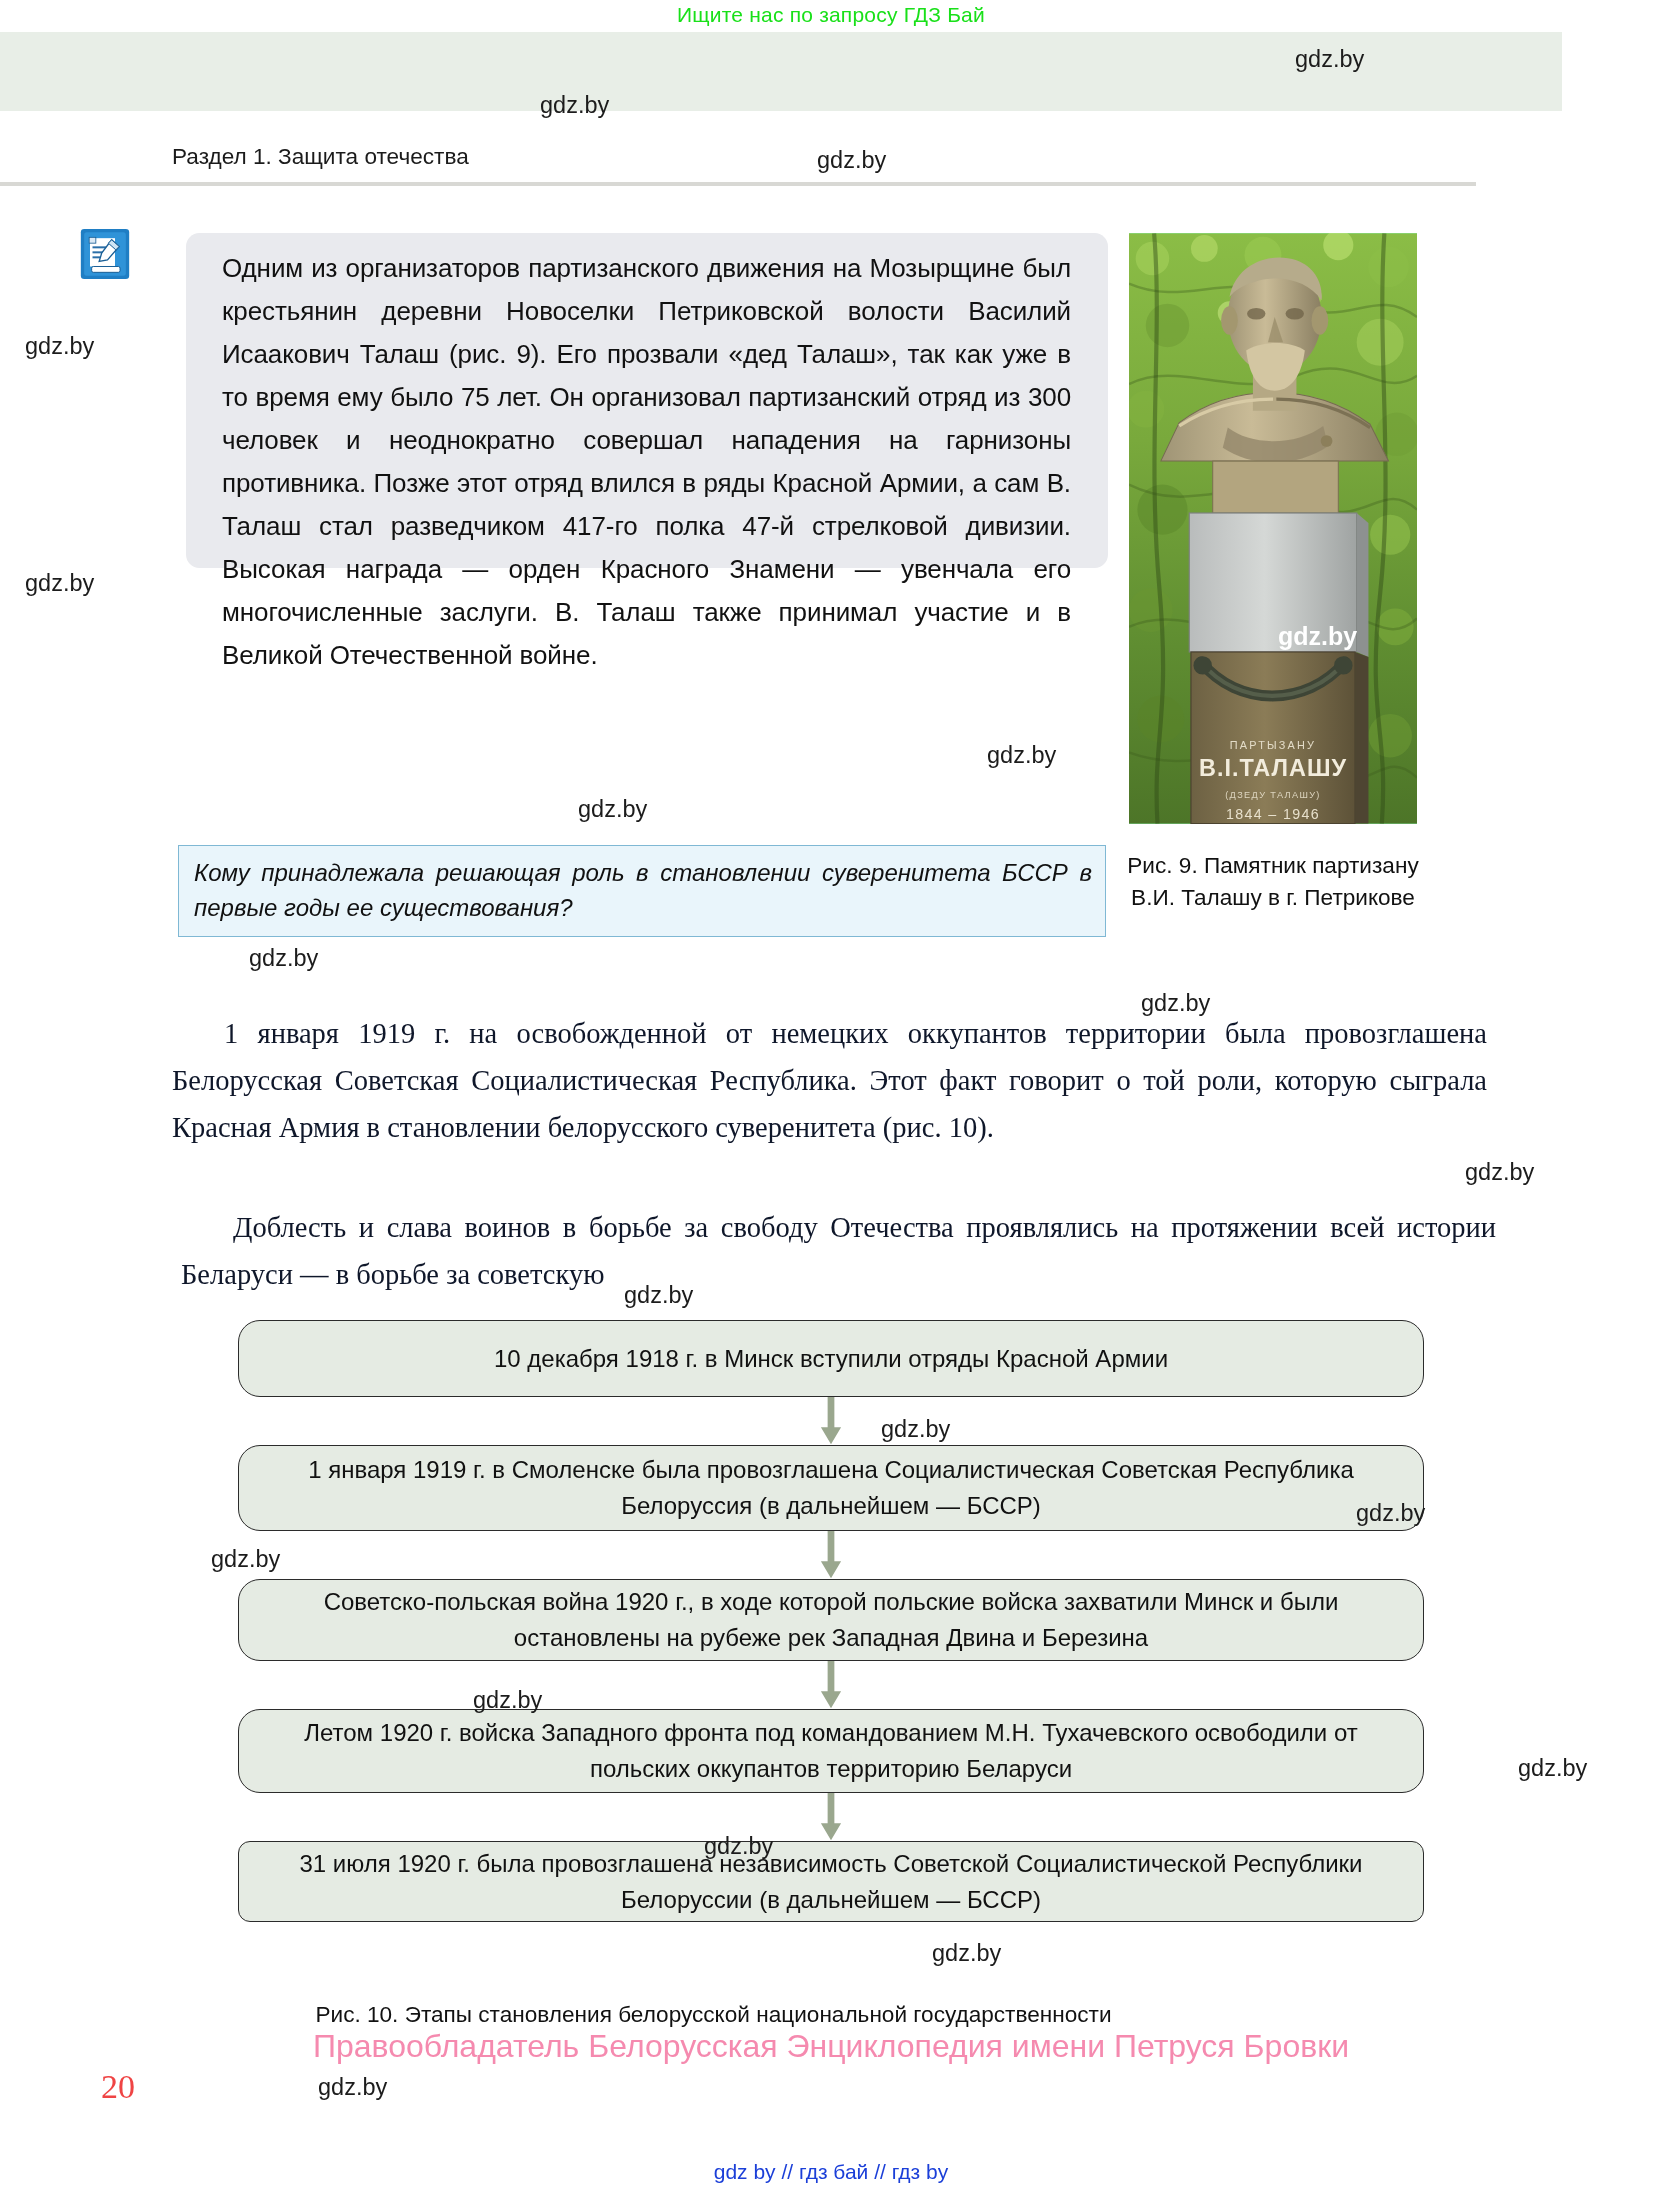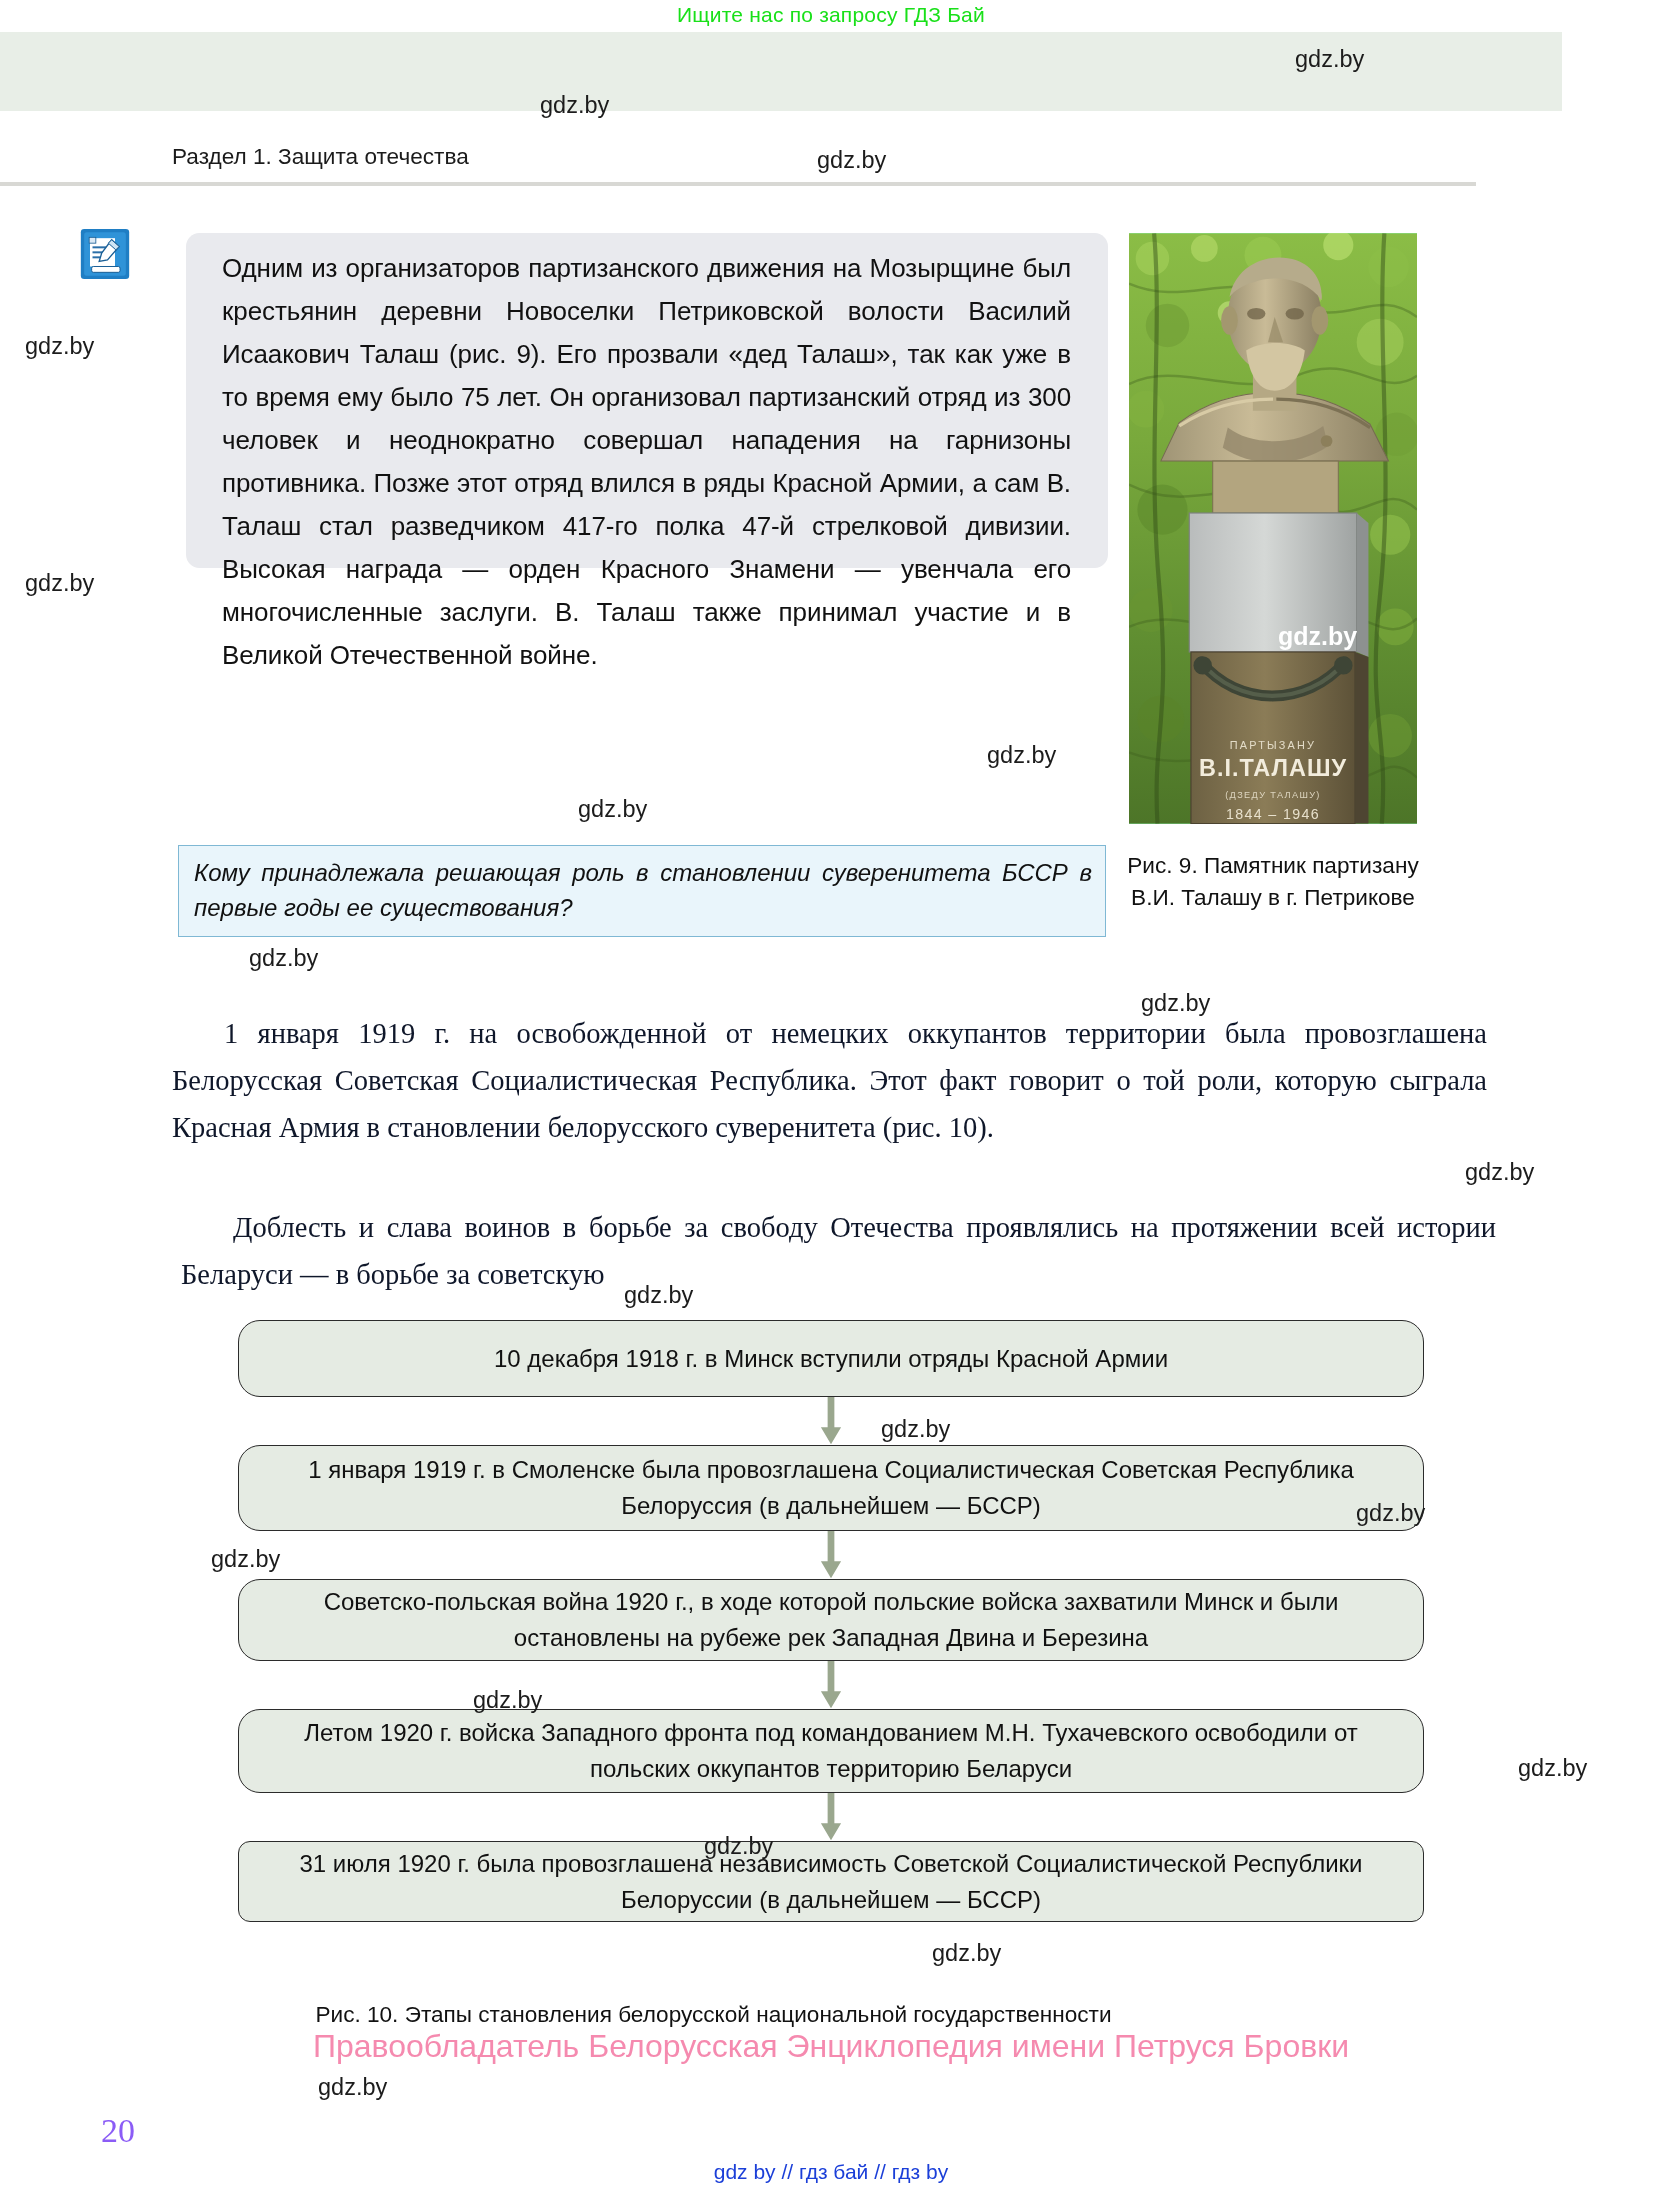--- a/index.html
+++ b/index.html
@@ -210,22 +210,21 @@
     white-space: nowrap;
   }
 
   
   .page-no {
     position: absolute;
     top: 2068px;
     left: 101px;
     font-size: 34px;
     font-family: "Liberation Serif", serif;
-    color: #8b5cf6;
-    margin-top: 44px;
+    color: #ef4444;
   }
 
   
   .bottom-links {
     position: absolute;
     top: 2160px;
     left: 0;
     width: 1662px;
     text-align: center;
     font-size: 21px;

